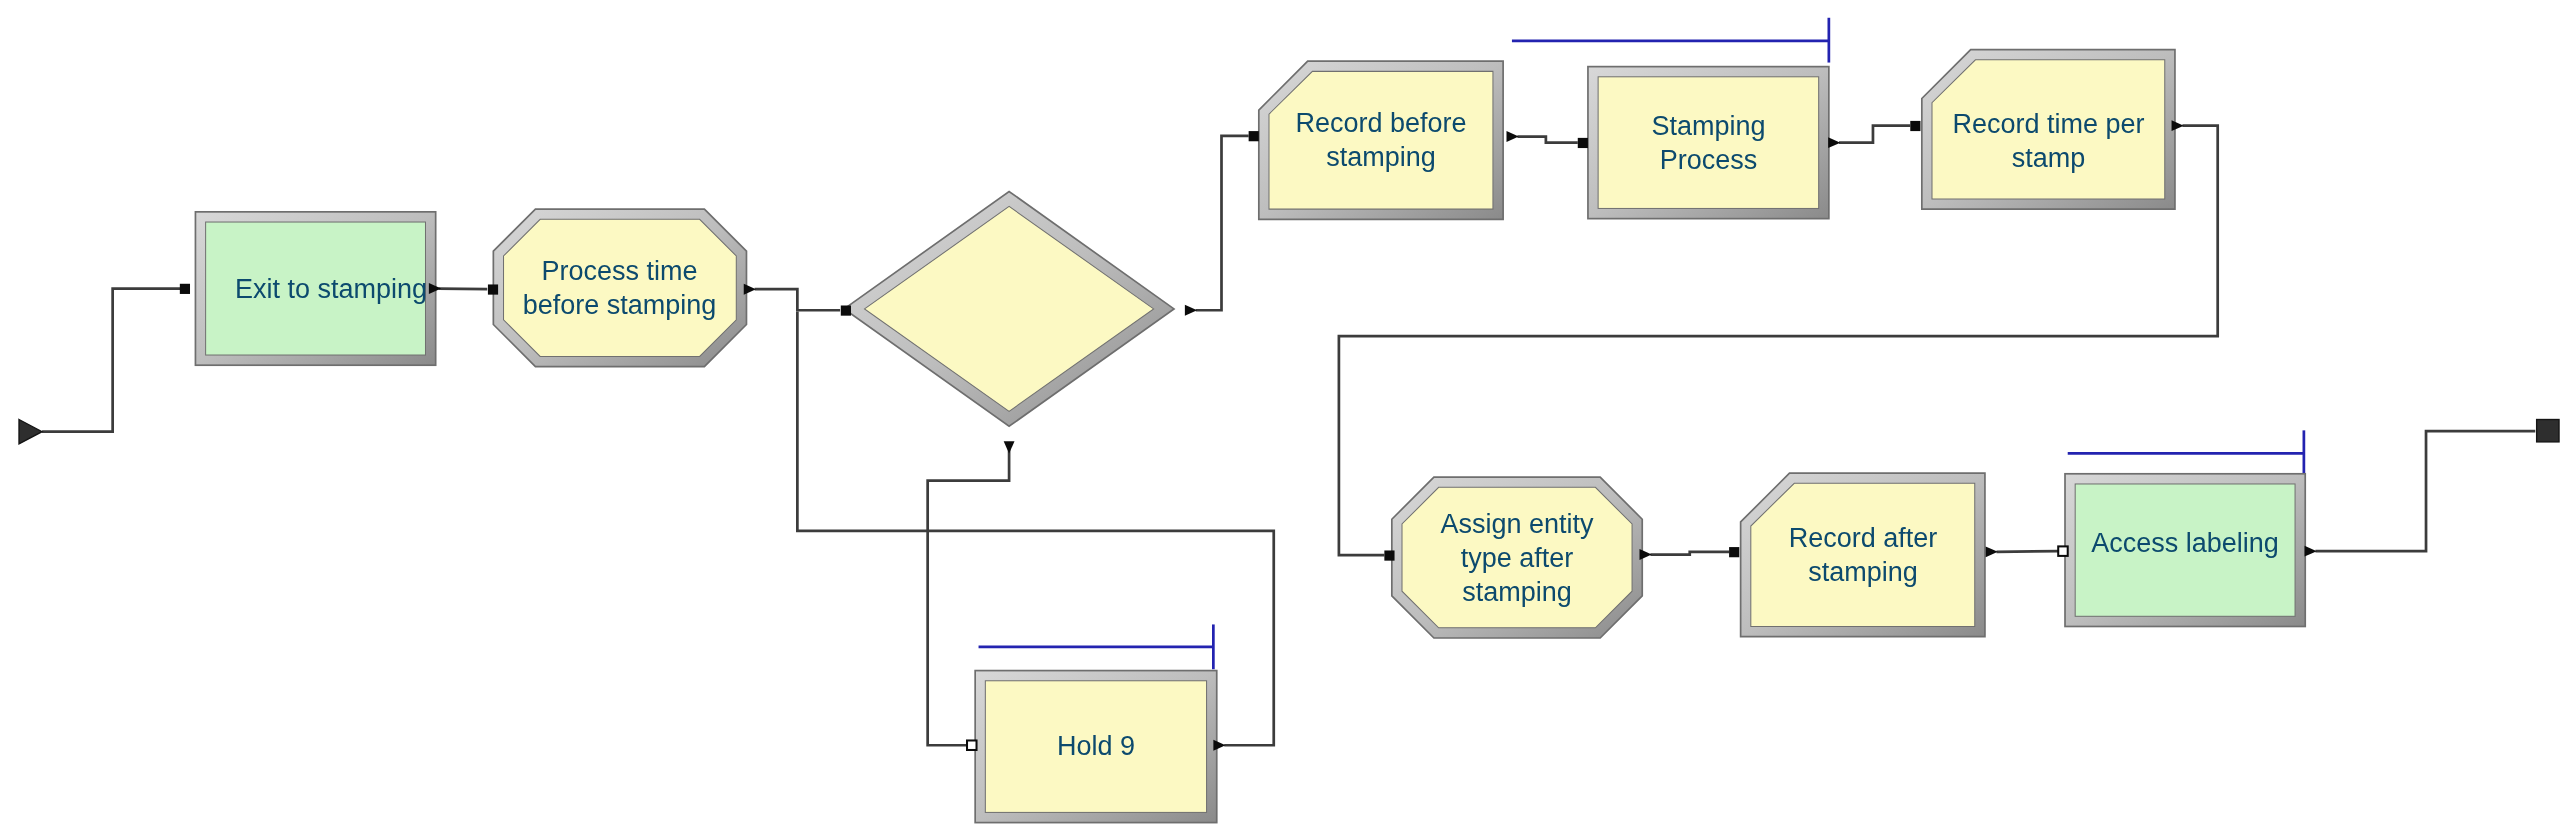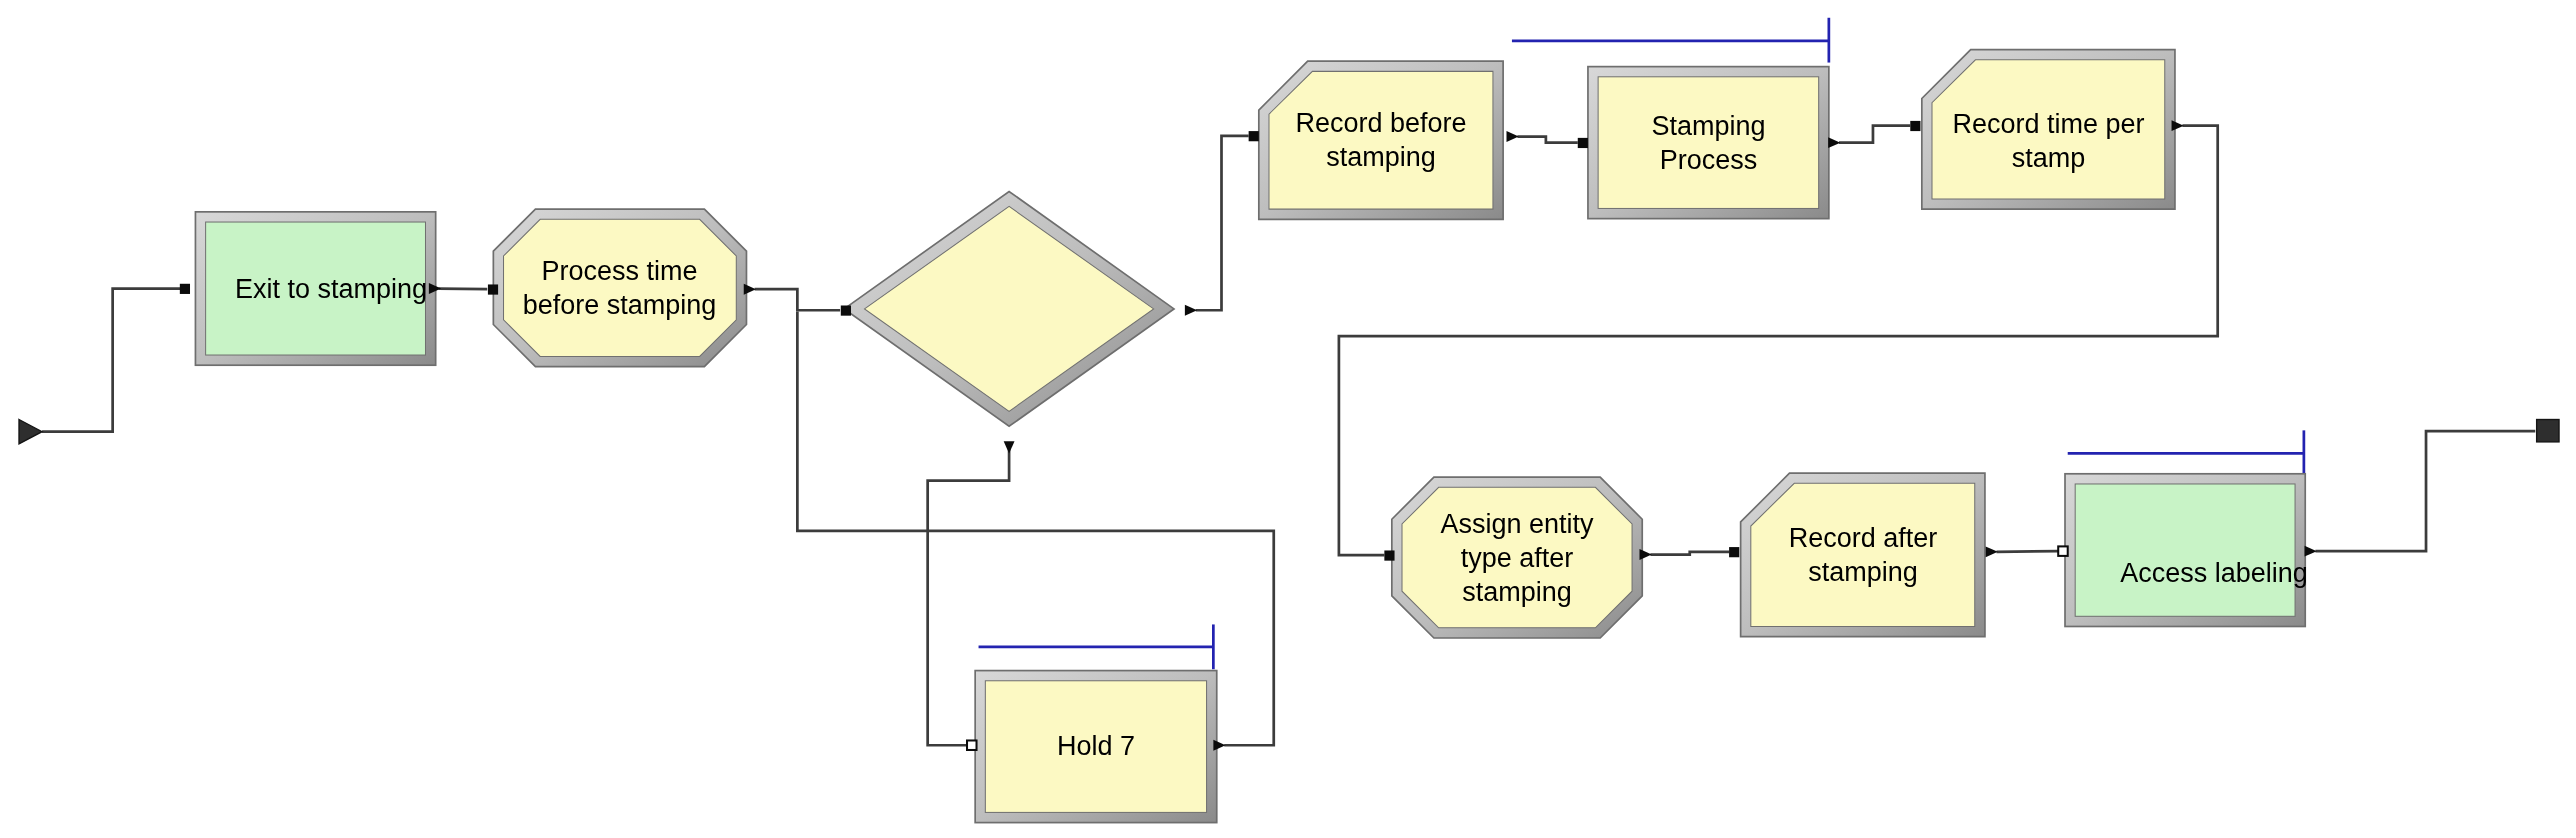--- a/index.html
+++ b/index.html
@@ -8,21 +8,21 @@
     width:2576px;height:839px;
     background:#ffffff;
     font-family:"Liberation Sans",sans-serif;
     overflow:hidden;
   }
   .canvas svg{position:absolute;left:0;top:0;}
   .module-label{
     position:absolute;
     display:flex;align-items:center;justify-content:center;
     text-align:center;
-    color:#000000;
+    color:#0c4a6e;
     font-size:27px;line-height:34px;
     white-space:pre-line;
     pointer-events:none;
     letter-spacing:0px;
   }
   .frame{stroke:#6E6E6E;stroke-width:2.5;}
   .face{stroke:#707070;stroke-width:1.5;}
   .connector{fill:none;stroke:#3C3C3C;stroke-width:4;}
   .queue{fill:none;stroke:#2323B0;stroke-width:4;}
   .port-in{fill:#0B0B0B;}
@@ -153,16 +153,16 @@
 stamping</div>
   <div class="module-label" style="left:1588px;top:67px;width:241px;height:152px;">Stamping
 Process</div>
   <div class="module-label" style="left:1922px;top:50px;width:253px;height:159px;margin-top:11px;">Record time per
 stamp</div>
   <div class="module-label" style="left:1392px;top:477px;width:250px;height:161px;">Assign entity
 type after
 stamping</div>
   <div class="module-label" style="left:1741px;top:473px;width:244px;height:164px;">Record after
 stamping</div>
-  <div class="module-label" style="left:2065px;top:496px;width:240px;height:153px;padding-left:29px;">Access labeling</div>
-  <div class="module-label" style="left:975px;top:670px;width:242px;height:152px;">Hold 7</div>
+  <div class="module-label" style="left:2065px;top:466px;width:240px;height:153px;">Access labeling</div>
+  <div class="module-label" style="left:975px;top:670px;width:242px;height:152px;">Hold 9</div>
 </div>
 
 
 </body></html>

